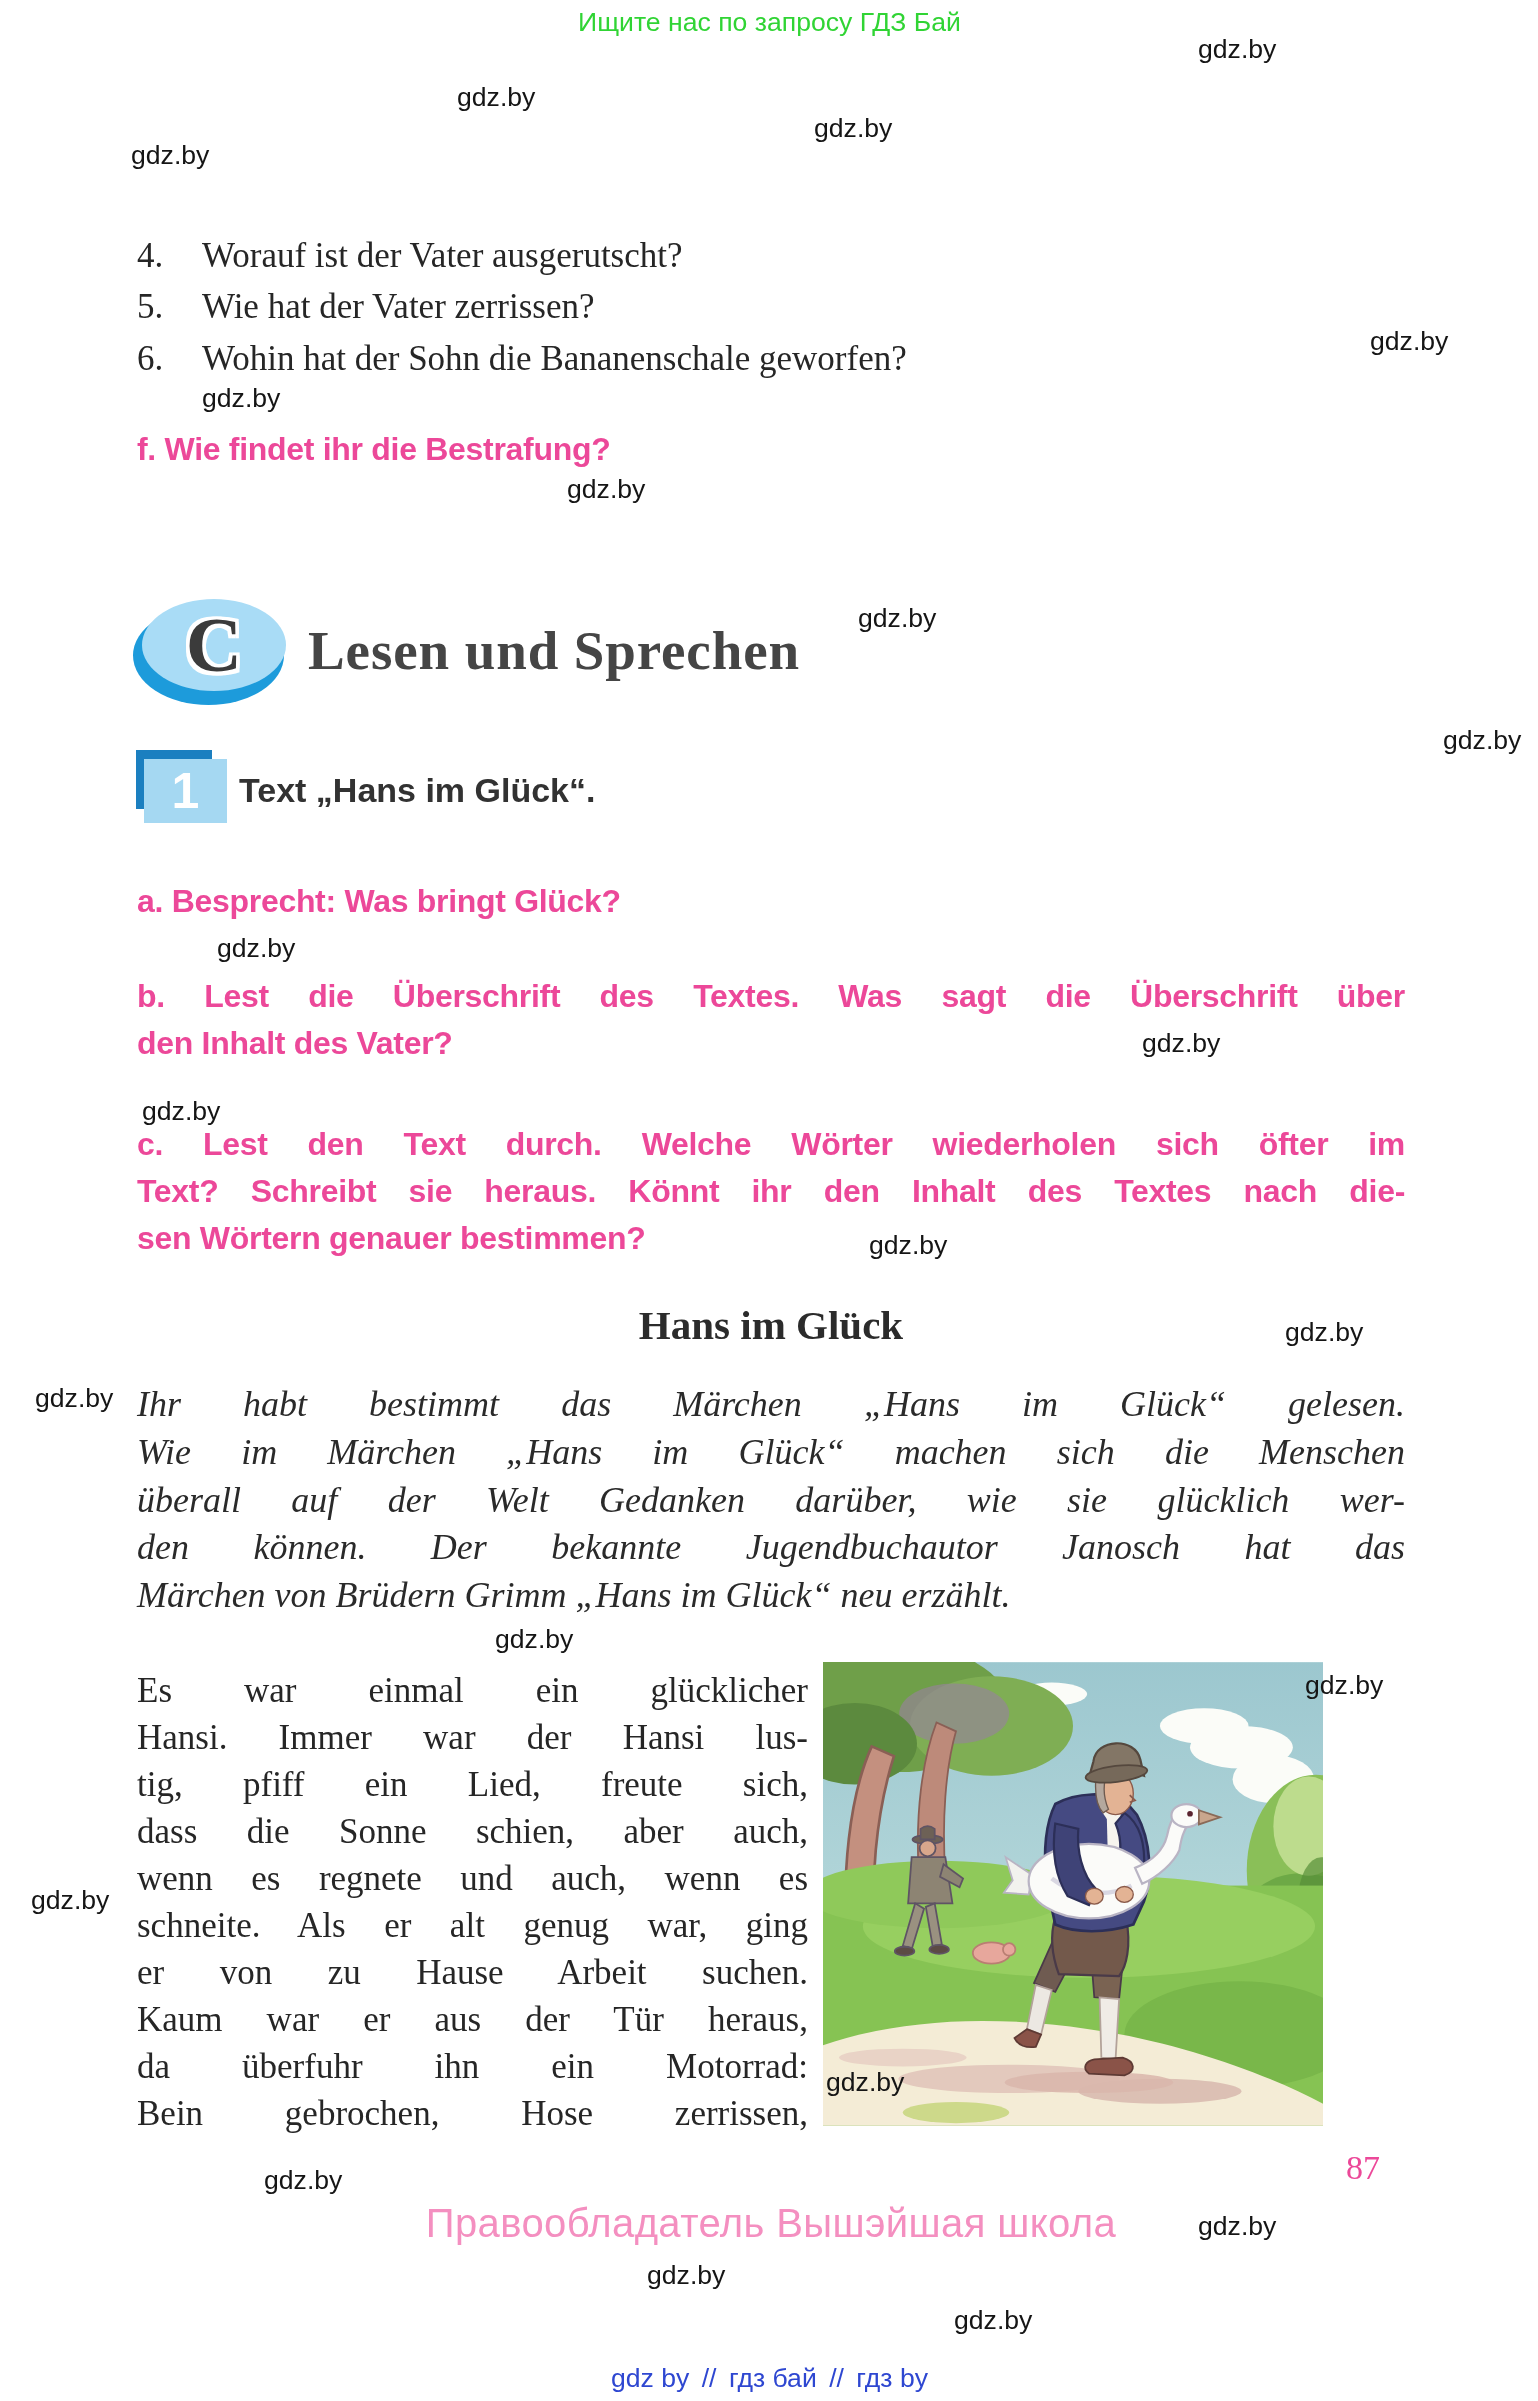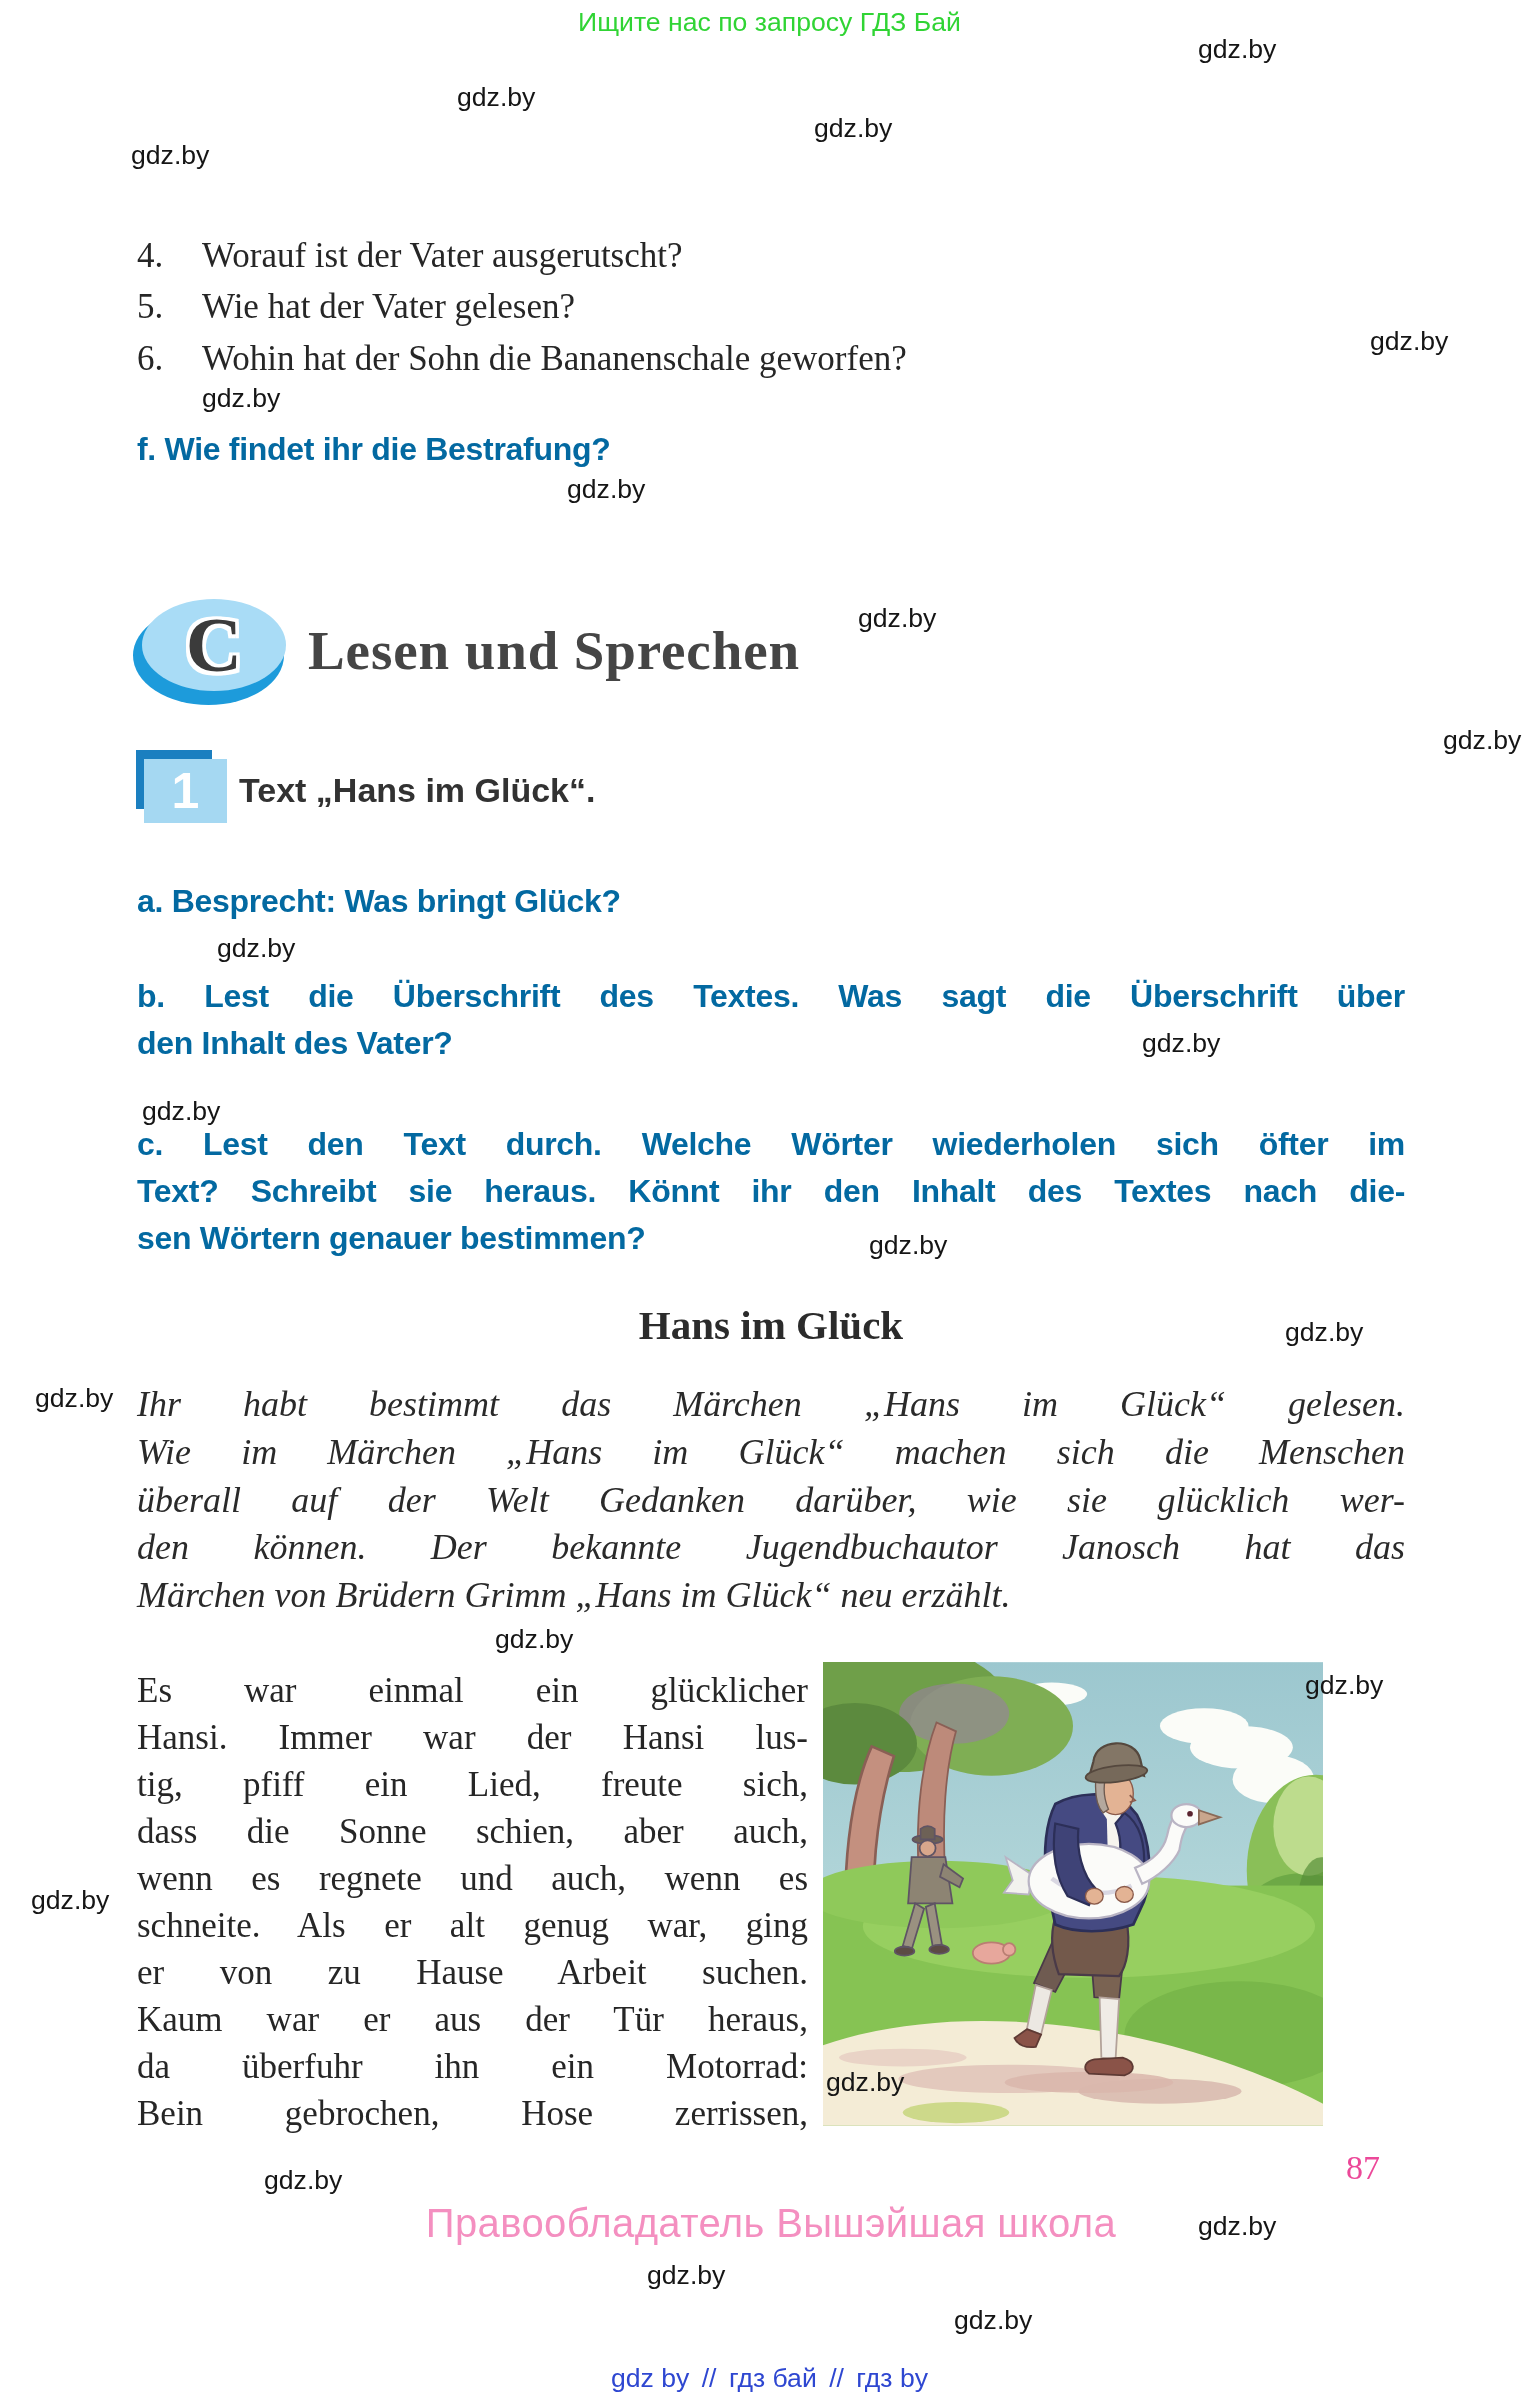--- a/index.html
+++ b/index.html
@@ -14,21 +14,21 @@
   .banner {
     position:absolute; left:0; top:7px; width:1539px; text-align:center;
     font-size:26.6px; color:#30d434;
   }
   .serif { font-family:"Liberation Serif","DejaVu Serif",serif; }
   .q-line { position:absolute; left:137px; font-size:35px; color:#262626; white-space:nowrap; }
   .q-num  { position:absolute; left:0; }
   .q-text { position:absolute; left:65px; }
   .bold-sans {
     position:absolute; left:137px; width:1268px; font-size:32px; font-weight:bold;
-    color:#0369a1; letter-spacing:-0.3px; white-space:nowrap;
+    color:#ec4899; letter-spacing:-0.3px; white-space:nowrap;
   }
   .just { white-space:normal; text-align:justify; text-align-last:justify; }
   .just-last { white-space:normal; text-align:left; }
   .c-badge-dark { position:absolute; left:133px; top:606px; width:151px; height:99px; background:#1d9bdb; border-radius:50%; }
   .c-badge-light{ position:absolute; left:142px; top:599px; width:144px; height:92px; background:#a9dcf6; border-radius:50%; }
   .c-letter {
     position:absolute; left:142px; top:599px; width:144px; height:92px;
     font-family:"Liberation Serif","DejaVu Serif",serif; font-weight:bold; font-size:78px;
     color:#3b3b3b; text-align:center; line-height:92px;
     text-shadow:-3.5px -3.5px 0 #fff,3.5px -3.5px 0 #fff,-3.5px 3.5px 0 #fff,3.5px 3.5px 0 #fff,0 -3.5px 0 #fff,0 3.5px 0 #fff,-3.5px 0 0 #fff,3.5px 0 0 #fff;
@@ -100,21 +100,21 @@
   <div class="wm" style="left:1198px;top:2211px">gdz.by</div>
   <div class="wm" style="left:647px;top:2260px">gdz.by</div>
   <div class="wm" style="left:954px;top:2305px">gdz.by</div>
 
   <div class="q-line serif" style="top:236px">
     <span class="q-num">4.</span>
     <span class="q-text">Worauf ist der Vater ausgerutscht?</span>
   </div>
   <div class="q-line serif" style="top:287px">
     <span class="q-num">5.</span>
-    <span class="q-text">Wie hat der Vater gelesen?</span>
+    <span class="q-text">Wie hat der Vater zerrissen?</span>
   </div>
   <div class="q-line serif" style="top:339px">
     <span class="q-num">6.</span>
     <span class="q-text">Wohin hat der Sohn die Bananenschale geworfen?</span>
   </div>
 
   <div class="bold-sans" style="top:431px">f. Wie findet ihr die Bestrafung?</div>
 
   <div class="c-badge-dark"></div>
   <div class="c-badge-light"></div>

